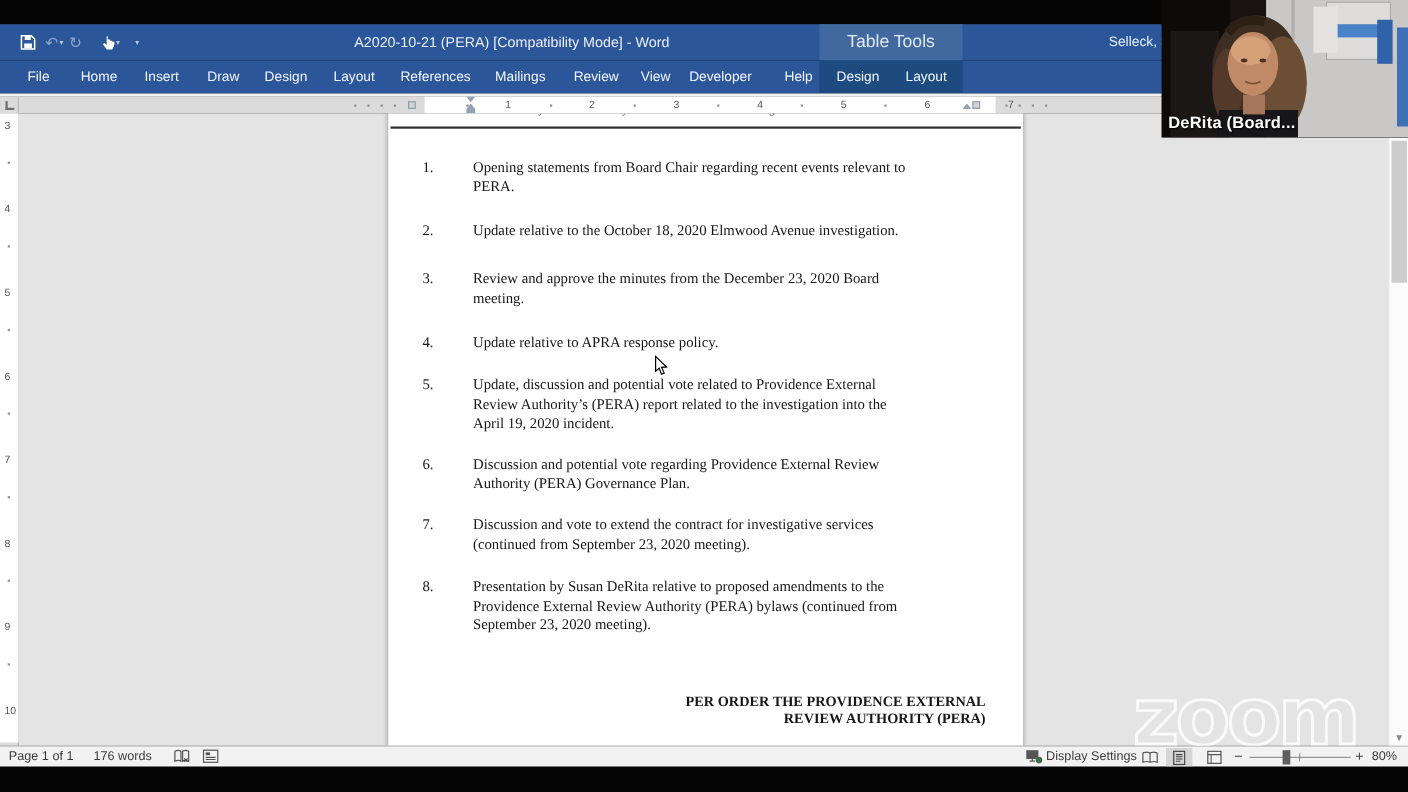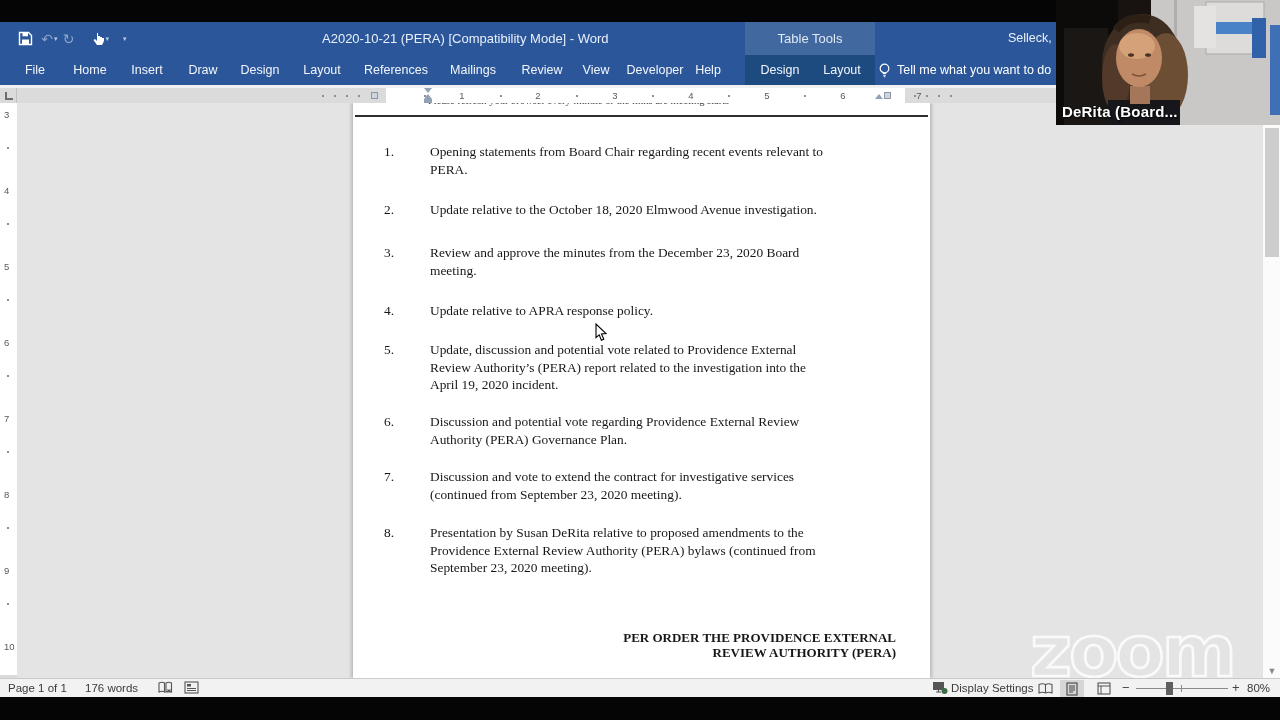--- a/index.html
+++ b/index.html
@@ -8,21 +8,21 @@
   .screen { position:relative; width:1280px; height:720px; background:#0a0a0a; }
 
   
   .titlebar { position:absolute; left:0; top:22px; width:1280px; height:33px; background:#2b579a; }
   .qat { position:absolute; top:0; height:33px; display:flex; align-items:center; }
   .qat-btn { display:flex; align-items:center; justify-content:center; width:22px; height:24px; cursor:default; }
   .caret { font-size:7px; color:#bcc9e0; margin-left:-4px; }
   .win-title { position:absolute; left:322px; top:0; height:33px; line-height:33px;
                color:#e9eff9; font-size:13px; white-space:nowrap; }
   .tt-slab { position:absolute; left:745px; top:0; width:130px; height:33px; background:#41699f;
-             text-align:center; line-height:33px; color:#dfe8f4; font-size:13px; }
+             text-align:center; line-height:33px; color:#dfe8f4; font-size:16px; }
   .user-name { position:absolute; left:1008px; top:0; height:33px; line-height:33px; color:#e9eff9; font-size:12.5px; white-space:nowrap; }
 
   
   .tabsrow { position:absolute; left:0; top:55px; width:1280px; height:30px; background:#2b579a; }
   .ctx-slab { position:absolute; left:745px; top:0; width:130px; height:30px; background:#1d4b80; }
   .rtab { position:absolute; top:0; height:30px; line-height:30px; color:#f2f6fc; font-size:12.5px;
           transform:translateX(-50%); white-space:nowrap; cursor:default; }
   .tellme { position:absolute; left:878px; top:0; height:30px; display:flex; align-items:center; gap:6px;
             color:#ffffff; font-size:12.5px; white-space:nowrap; }
   .ribbon-gap { position:absolute; left:0; top:85px; width:1280px; height:3px; background:#f0f0f0; }
@@ -126,30 +126,23 @@
     <span class="rtab" style="left:90px">Home</span>
     <span class="rtab" style="left:147px">Insert</span>
     <span class="rtab" style="left:203px">Draw</span>
     <span class="rtab" style="left:260px">Design</span>
     <span class="rtab" style="left:322px">Layout</span>
     <span class="rtab" style="left:396px">References</span>
     <span class="rtab" style="left:473px">Mailings</span>
     <span class="rtab" style="left:542px">Review</span>
     <span class="rtab" style="left:596px">View</span>
     <span class="rtab" style="left:655px">Developer</span>
-    <span class="rtab" style="left:708px">Help</span>
+    <span class="rtab" style="left:726px">Help</span>
     <span class="rtab" style="left:780px">Design</span>
     <span class="rtab" style="left:842px">Layout</span>
-    <div class="tellme">
-      <svg width="13" height="15" viewBox="0 0 13 15">
-          <circle cx="6.5" cy="5.5" r="4.3" fill="none" stroke="#fff" stroke-width="1.2"></circle>
-          <path d="M4.8 10.5h3.4M5.2 12.2h2.6M5.7 13.8h1.6" stroke="#fff" stroke-width="1.1"></path>
-        </svg>
-      <span>Tell me what you want to do</span>
-    </div>
   </div>
 
   <div class="ribbon-gap"></div>
 
   <div class="hruler"></div>
   <div class="hruler-white"></div>
   <div class="tabsel"></div>
   <span class="rnum" style="left:462px">1</span>
   <span class="rnum" style="left:538px">2</span>
   <span class="rnum" style="left:615px">3</span>

